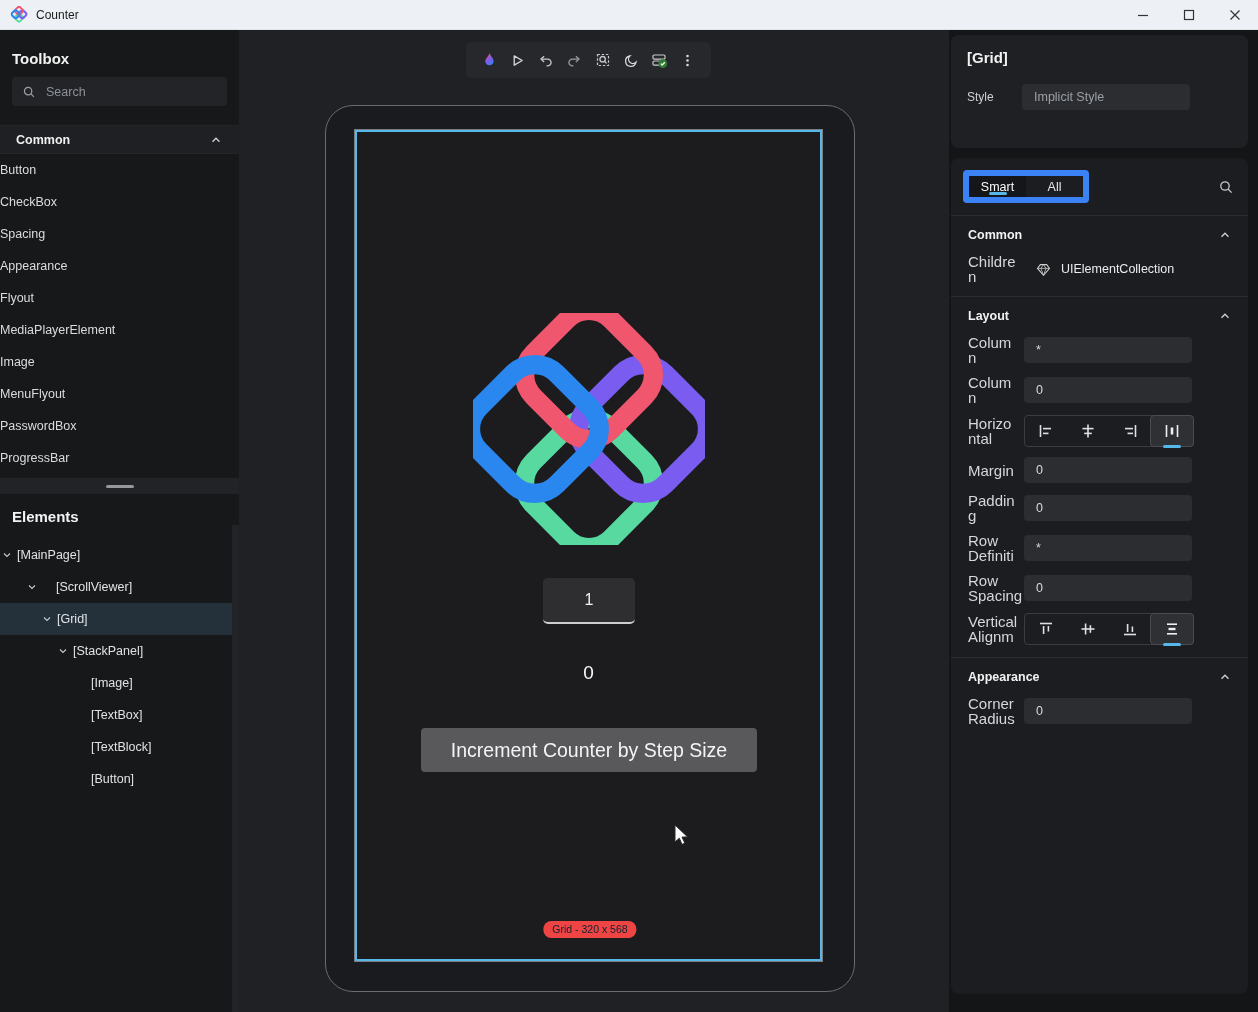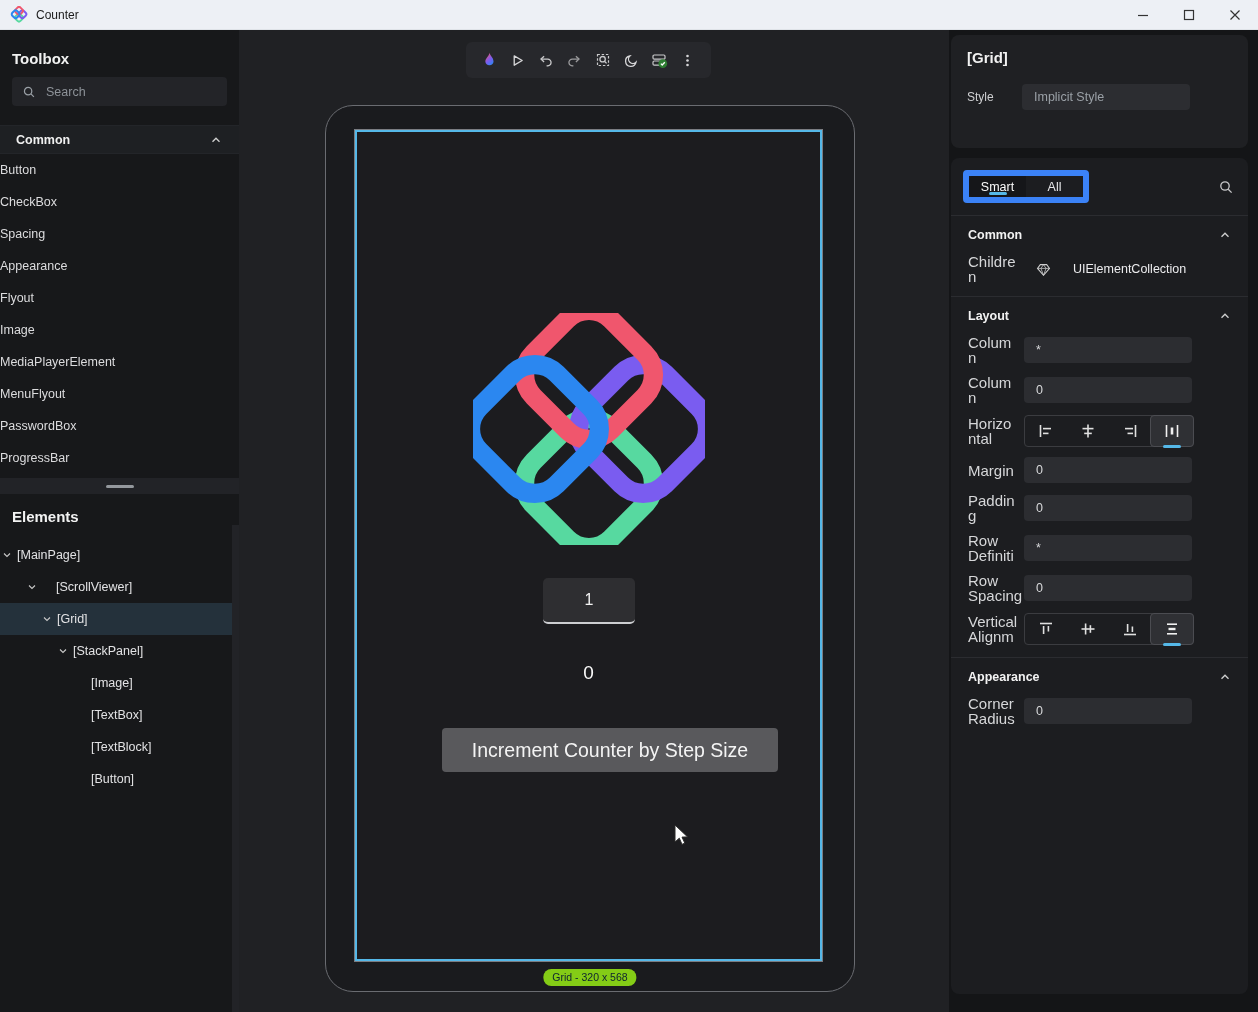--- a/index.html
+++ b/index.html
@@ -48,22 +48,22 @@
   
   .phone { position:absolute; left:86px; top:75px; width:530px; height:887px; background:#1a1b1e;
     border:1.5px solid #6a6c71; border-radius:28px; }
   .screen { position:absolute; left:29px; top:24px; width:467px; height:831px; background:#1c1c1f;
     border:2px solid #55b8e8; outline:1px solid #7b7d82; }
   .logo { position:absolute; left:116px; top:181px; }
   .cv-textbox { position:absolute; left:186px; top:446px; width:92px; height:46px; background:#2e2e31; border-radius:5px;
     border-bottom:2px solid #cdced1; display:flex; align-items:center; justify-content:center; color:#f2f2f2; font-size:16px; }
   .cv-counter { position:absolute; left:0; top:530px; width:463px; text-align:center; color:#fafafa; font-size:19px; }
   .cv-button { position:absolute; left:64px; top:596px; width:336px; height:44px; background:#59595c; border-radius:4px;
-    display:flex; align-items:center; justify-content:center; color:#f4f4f4; font-size:19.5px;margin-left:21px; }
-  .size-badge { position:absolute; left:50%; transform:translateX(-50%); top:863px; background:#84cc16; color:#0e2330;
+    display:flex; align-items:center; justify-content:center; color:#f4f4f4; font-size:19.5px; }
+  .size-badge { position:absolute; left:50%; transform:translateX(-50%); top:815px; background:#ef4444; color:#0e2330;
     font-size:10.5px; padding:2px 9px 3px; border-radius:8px; white-space:nowrap; }
   .cursor { position:absolute; left:431px; top:793px; z-index:20; }
 
   
   .card { background:#1f2023; border-radius:8px; }
   .card1 { height:113px; padding:14px 16px; }
   .card1 .ctitle { font-size:15px; font-weight:bold; color:#f2f2f2; }
   .style-row { display:flex; align-items:center; margin-top:18px; }
   .style-row .slbl { width:55px; font-size:12px; color:#cfd0d2; }
   .pinput { height:26px; background:#2c2d31; border:none; border-radius:4px; color:#d8d9db; font-size:12.5px;
@@ -76,21 +76,21 @@
   .seg.active { background:#151619; border-radius:4px 0 0 4px; color:#fafafa; }
   .seg.active .underline { position:absolute; bottom:2px; left:50%; transform:translateX(-50%); width:18px; height:3px; border-radius:2px; background:#55b8e8; }
   .tabs-row .searchico { margin-left:auto; display:flex; }
   .isection { border-top:1px solid #2b2c30; padding-bottom:12px; }
   .isection:first-of-type { border-top:none; }
   .ihead { display:flex; align-items:center; padding:12px 16px 2px 17px; }
   .ihead .ilbl { font-size:12.5px; font-weight:bold; color:#f2f2f2; }
   .ihead .chev { margin-left:auto; display:flex; }
   .prow { display:flex; align-items:center; margin:10px 16px 0 17px; }
   .plbl { flex:0 0 56px; font-size:15px; line-height:15px; color:#d6d7d9; white-space:pre-line; }
-  .children-val { display:flex; align-items:center;gap:12px; }
+  .children-val { display:flex; align-items:center; }
   .children-val .gem { margin:0 10px 0 12px; display:flex; }
   .children-val .cvtext { font-size:12.5px; color:#ececee; }
   .aligngroup { display:flex; border:1px solid #3b3c40; border-radius:4px; height:32px; width:170px; }
   .acell { flex:1; display:flex; align-items:center; justify-content:center; position:relative; }
   .acell.selcell { background:#2f3034; border:1px solid #4b4c51; border-radius:4px; margin:-1px; }
   .acell.selcell .underline { position:absolute; bottom:-2px; left:50%; transform:translateX(-50%); width:18px; height:3px; border-radius:2px; background:#55b8e8; }
 
   svg { display:block; }
 </style>
 </head>
@@ -143,22 +143,22 @@
             <path d="M4 10 L8 6 L12 10" fill="none" stroke="#d0d0d0" stroke-width="1.5"></path>
           </svg>
       </span>
     </div>
     <div>
       <div class="tb-item">Button</div>
       <div class="tb-item">CheckBox</div>
       <div class="tb-item">Spacing</div>
       <div class="tb-item">Appearance</div>
       <div class="tb-item">Flyout</div>
+      <div class="tb-item">MediaPlayerElement</div>
       <div class="tb-item">Image</div>
-      <div class="tb-item">MediaPlayerElement</div>
       <div class="tb-item">MenuFlyout</div>
       <div class="tb-item">PasswordBox</div>
       <div class="tb-item">ProgressBar</div>
     </div>
     <div class="splitter">
         <div class="grip"></div>
       </div>
     <div class="panel-title" style="margin-top:14px;">Elements</div>
     <div class="tree">
       <div class="tree-row ind0">

